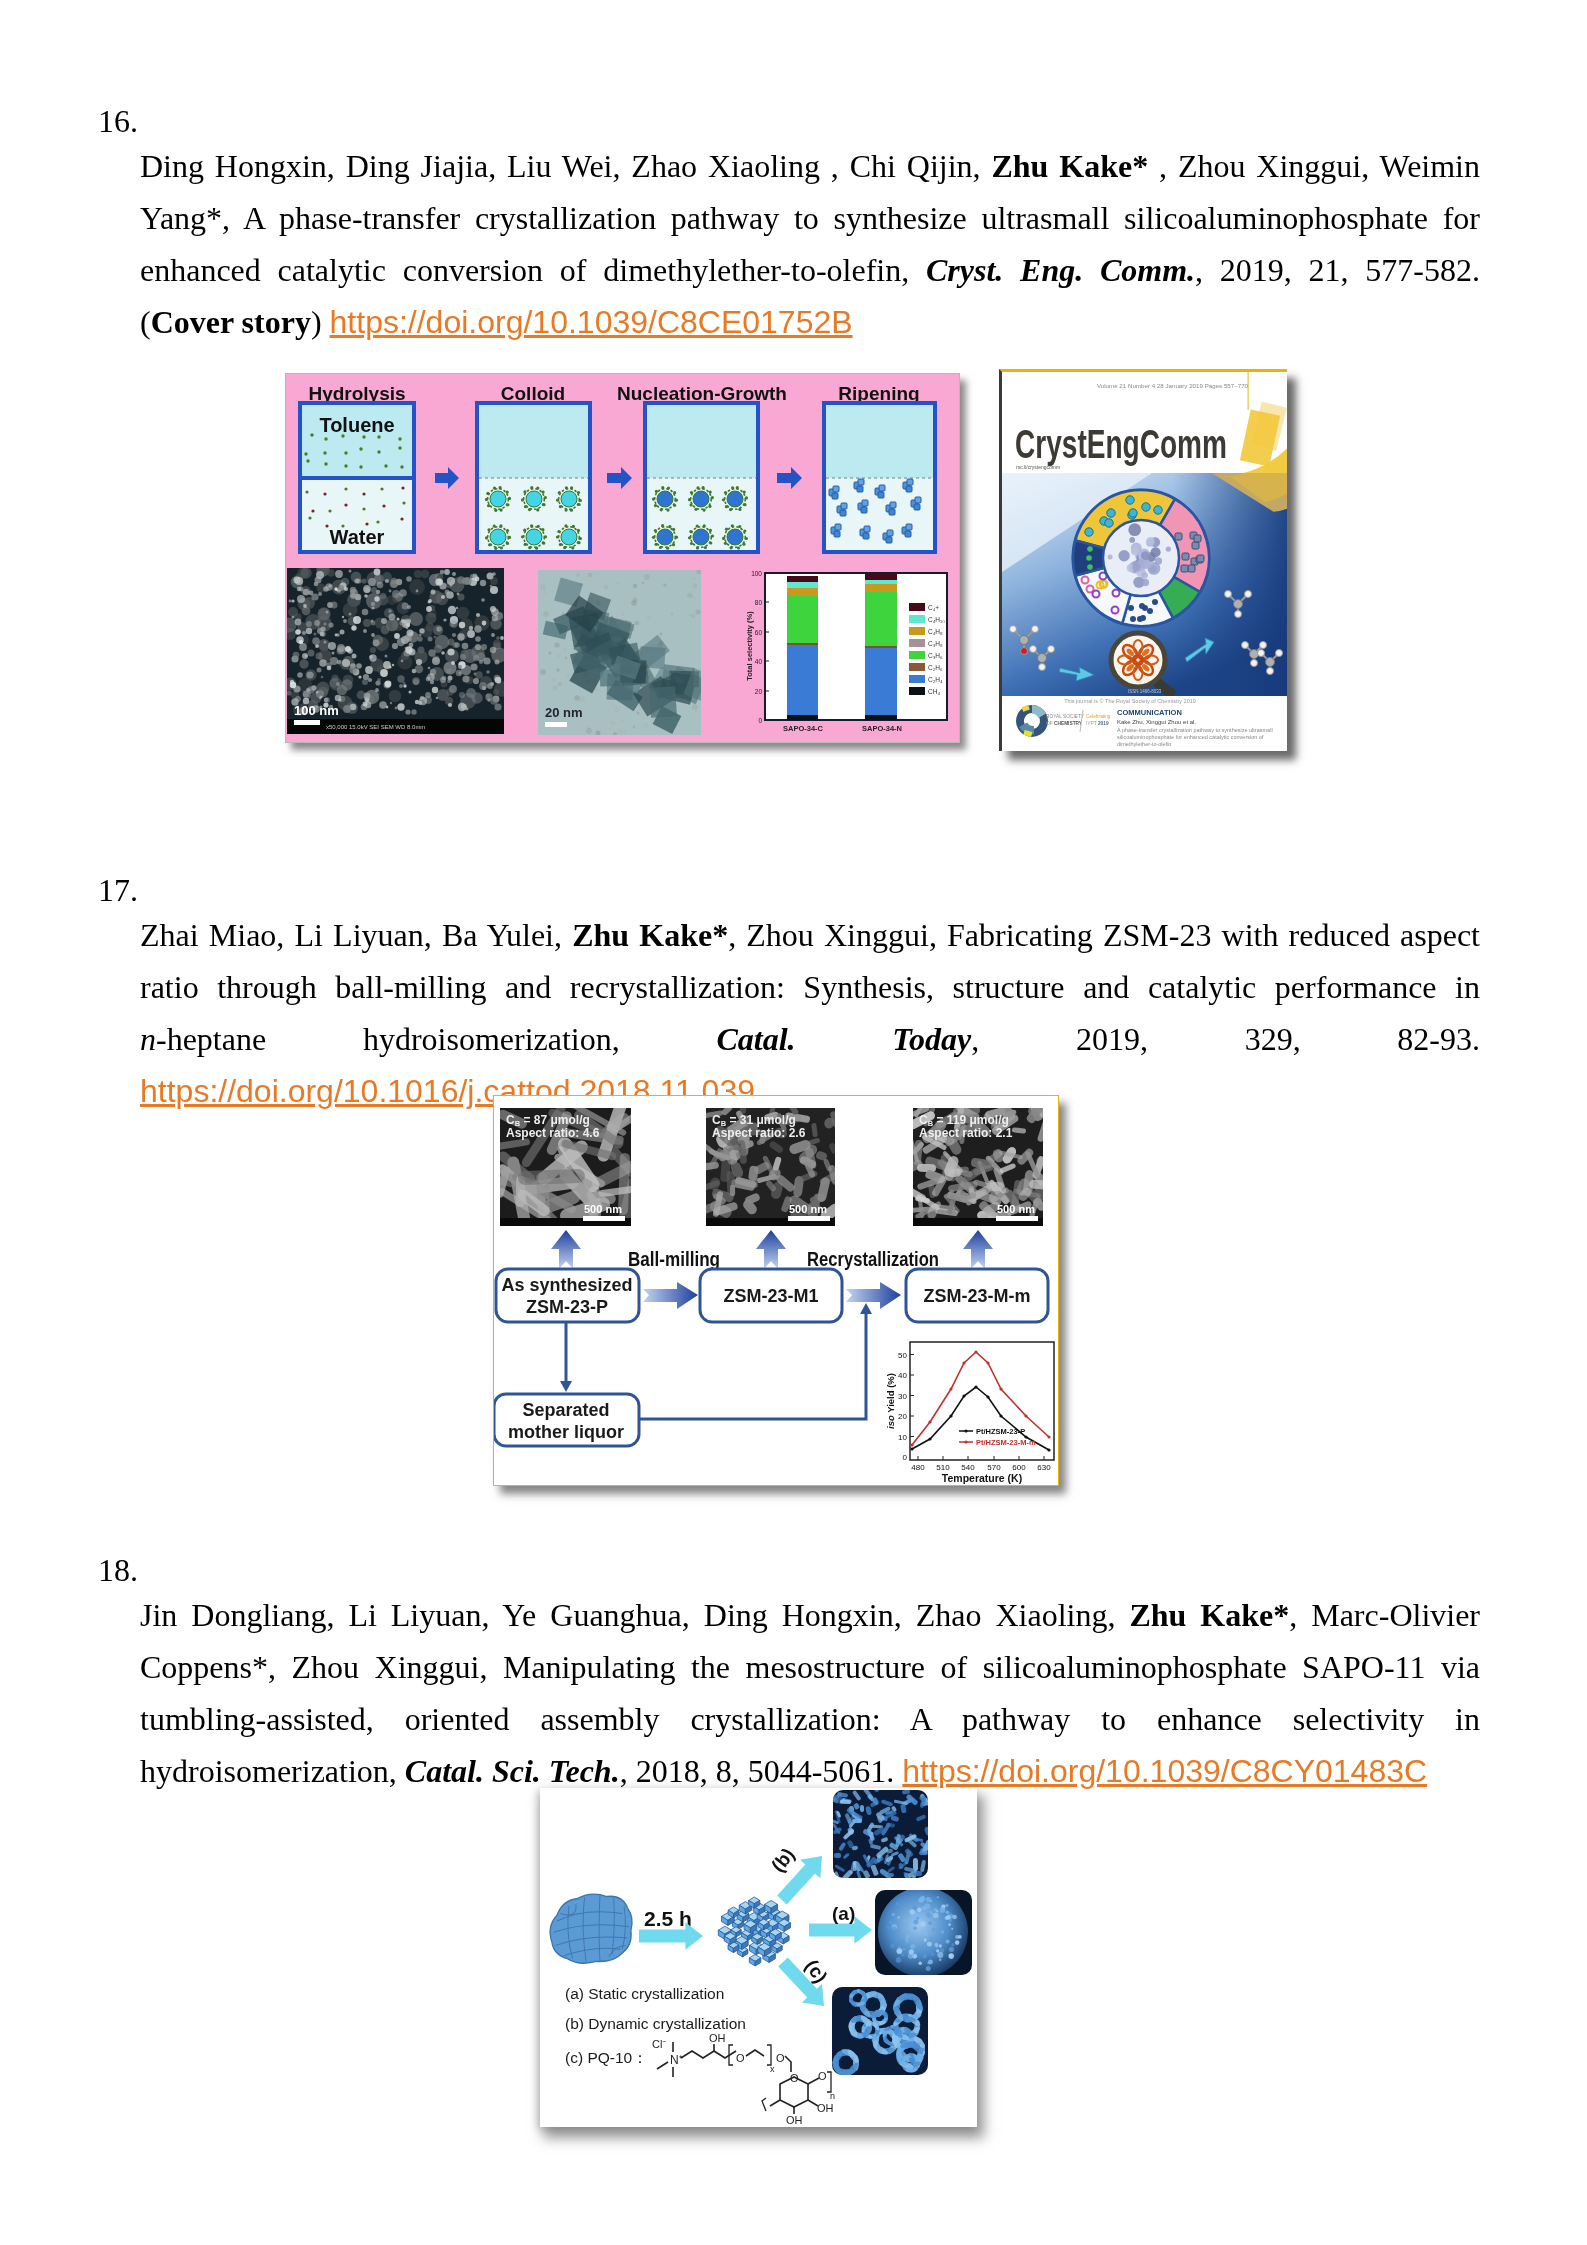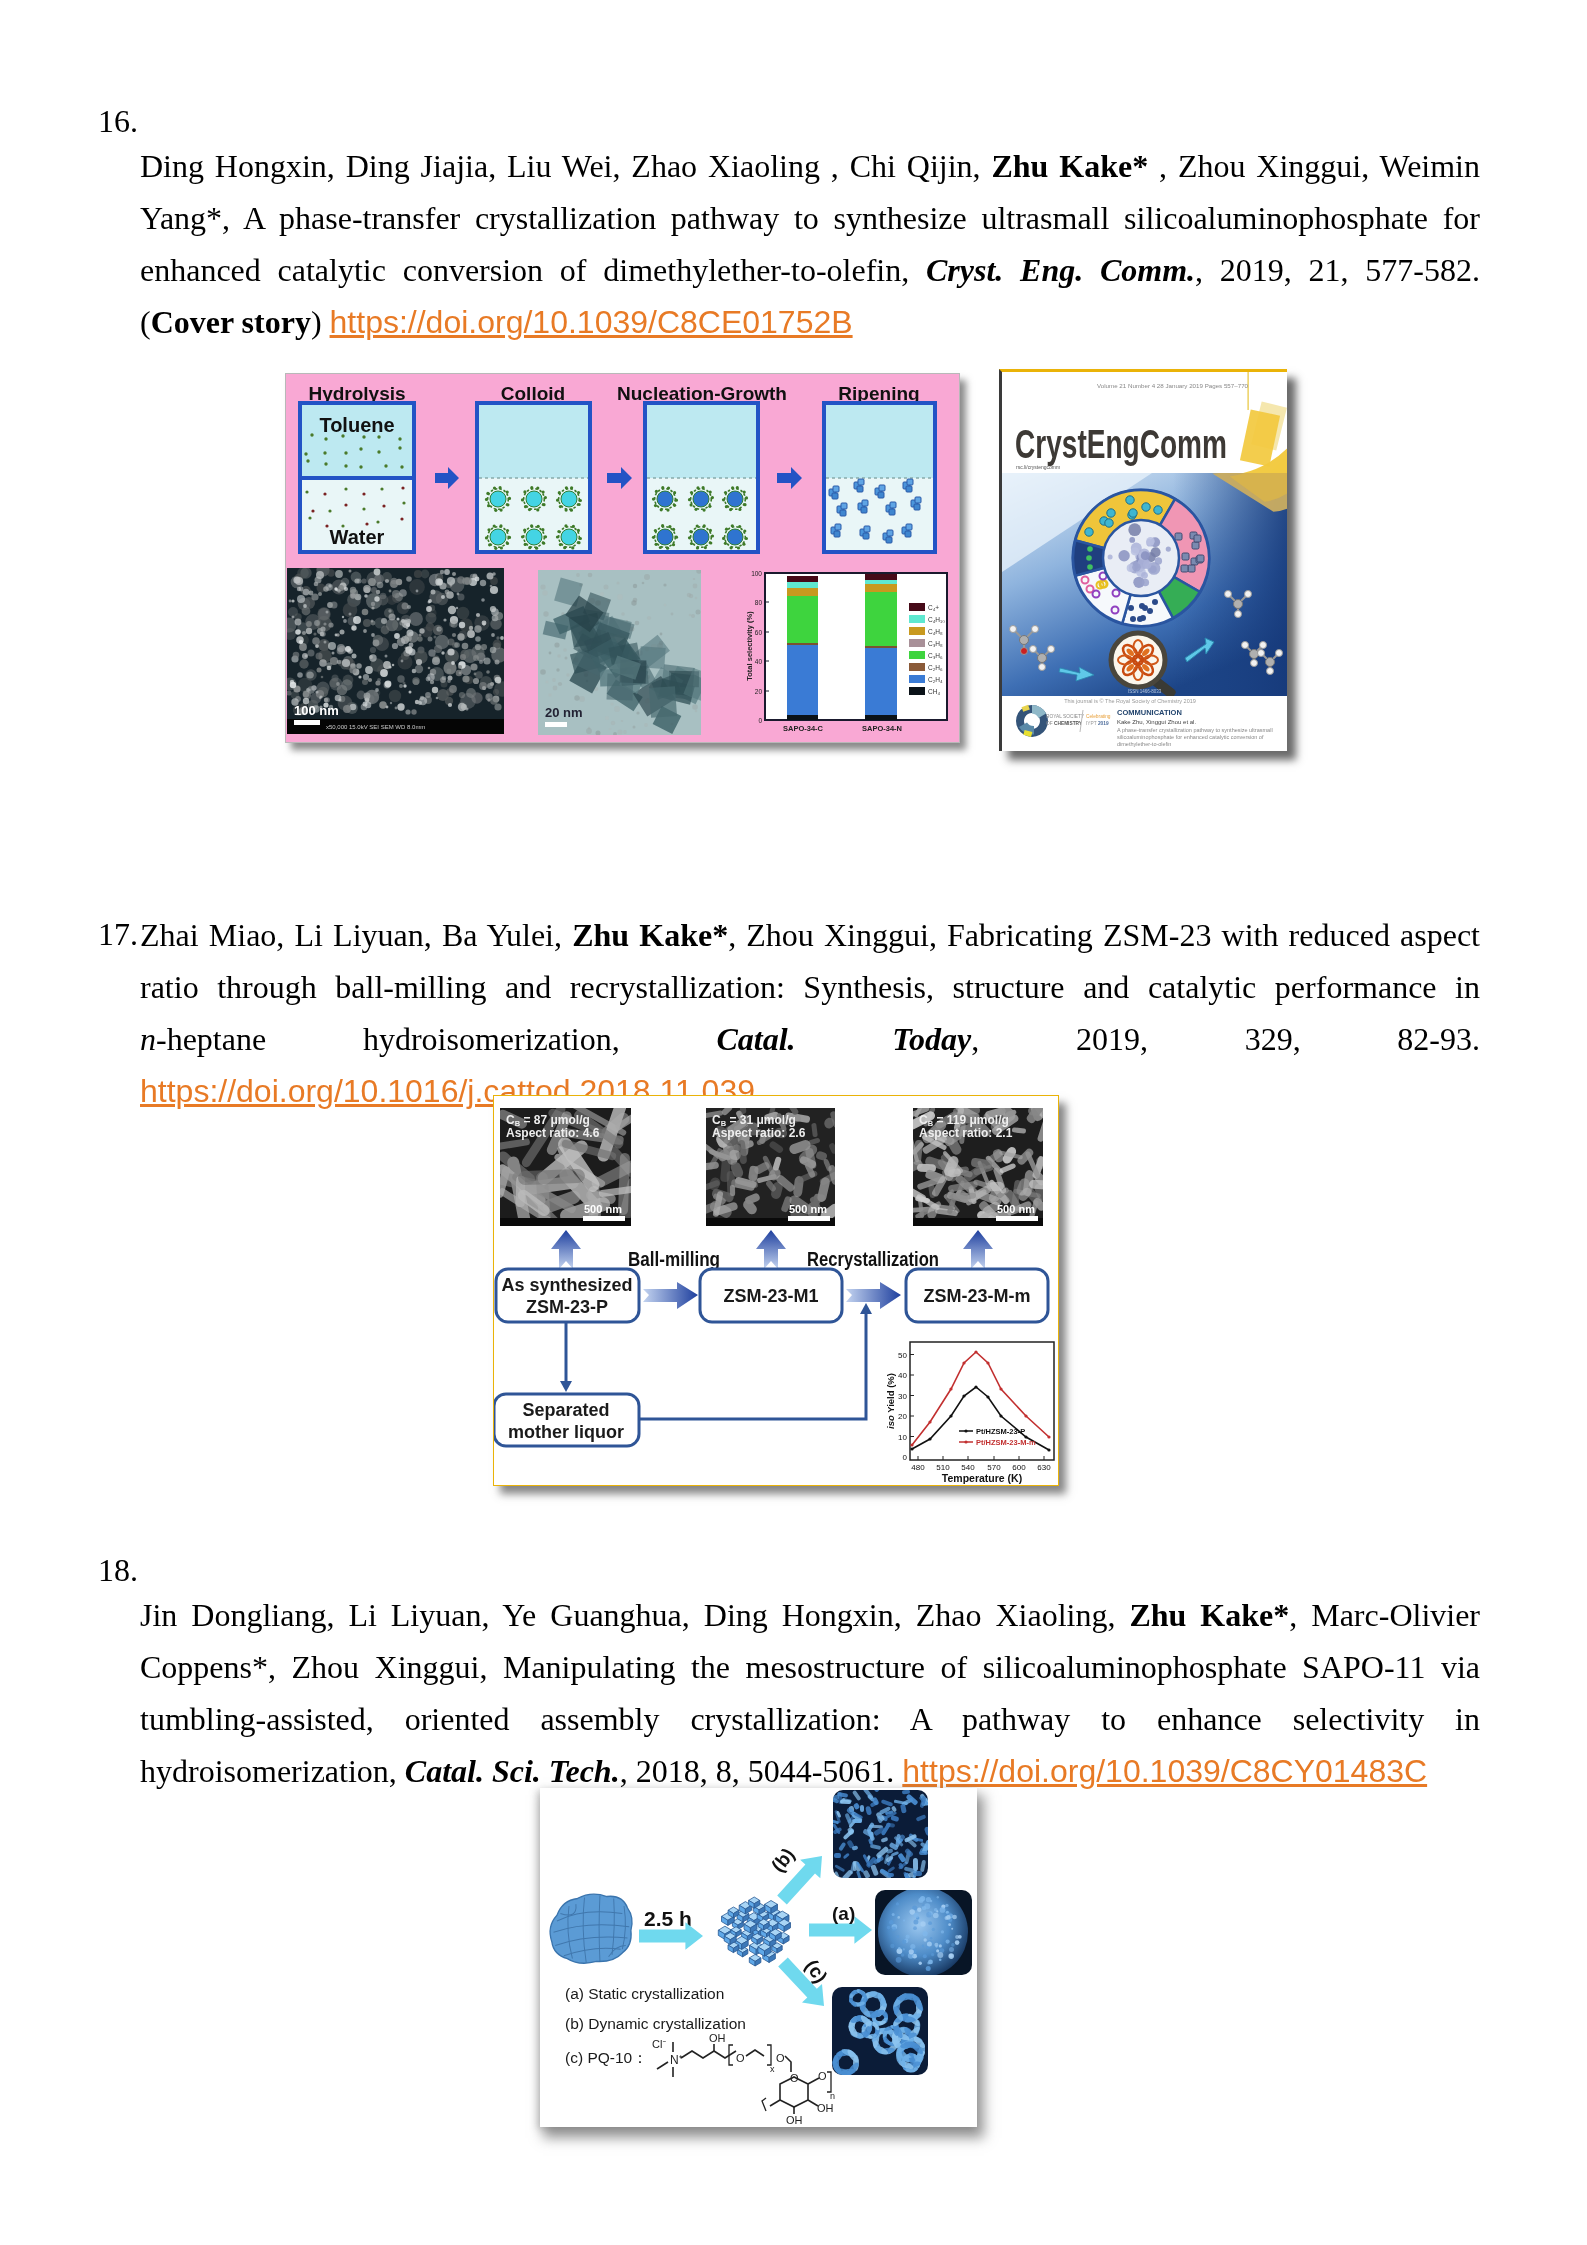--- a/index.html
+++ b/index.html
@@ -1239,21 +1239,21 @@
     <text x="115" y="343" font-size="7.5" font-weight="bold" fill="#23456e">COMMUNICATION</text>
     <text x="115" y="352" font-size="6" fill="#444">Kake Zhu, Xinggui Zhou et al.</text>
     <text x="115" y="360" font-size="5.5" fill="#888">A phase-transfer crystallization pathway to synthesize ultrasmall</text>
     <text x="115" y="367" font-size="5.5" fill="#888">silicoaluminophosphate for enhanced catalytic conversion of</text>
     <text x="115" y="374" font-size="5.5" fill="#888">dimethylether-to-olefin</text>
   </g>
 </svg>
 </div>
     </div>
 
-  <div class="num" style="top:908px;">17.</div>
+  <div class="num" style="top:864px;">17.</div>
   <div class="blk" style="top:864px;">
     <div class="ln">Zhai Miao, Li Liyuan, Ba Yulei, <b>Zhu Kake*</b>, Zhou Xinggui, Fabricating ZSM-23 with reduced aspect</div>
     <div class="ln">ratio through ball-milling and recrystallization: Synthesis, structure and catalytic performance in</div>
     <div class="ln"><i>n</i>-heptane hydroisomerization, <b><i>Catal. Today</i></b>, 2019, 329, 82-93.</div>
     <div class="lnl"><span class="lk">https://doi.org/10.1016/j.cattod.2018.11.039</span></div>
   </div>
 
   <div id="fig2" style="position:absolute;left:480px;top:1085px;width:610px;height:420px;">
       <div style="position:absolute;left:13px;top:10px;width:564px;height:389px;background:#fff;border:1px solid #eab308;box-shadow:7px 8px 8px rgba(105,105,105,.8);">
 <svg width="564" height="389" viewBox="13 10 564 389" font-family="Liberation Sans, sans-serif">

